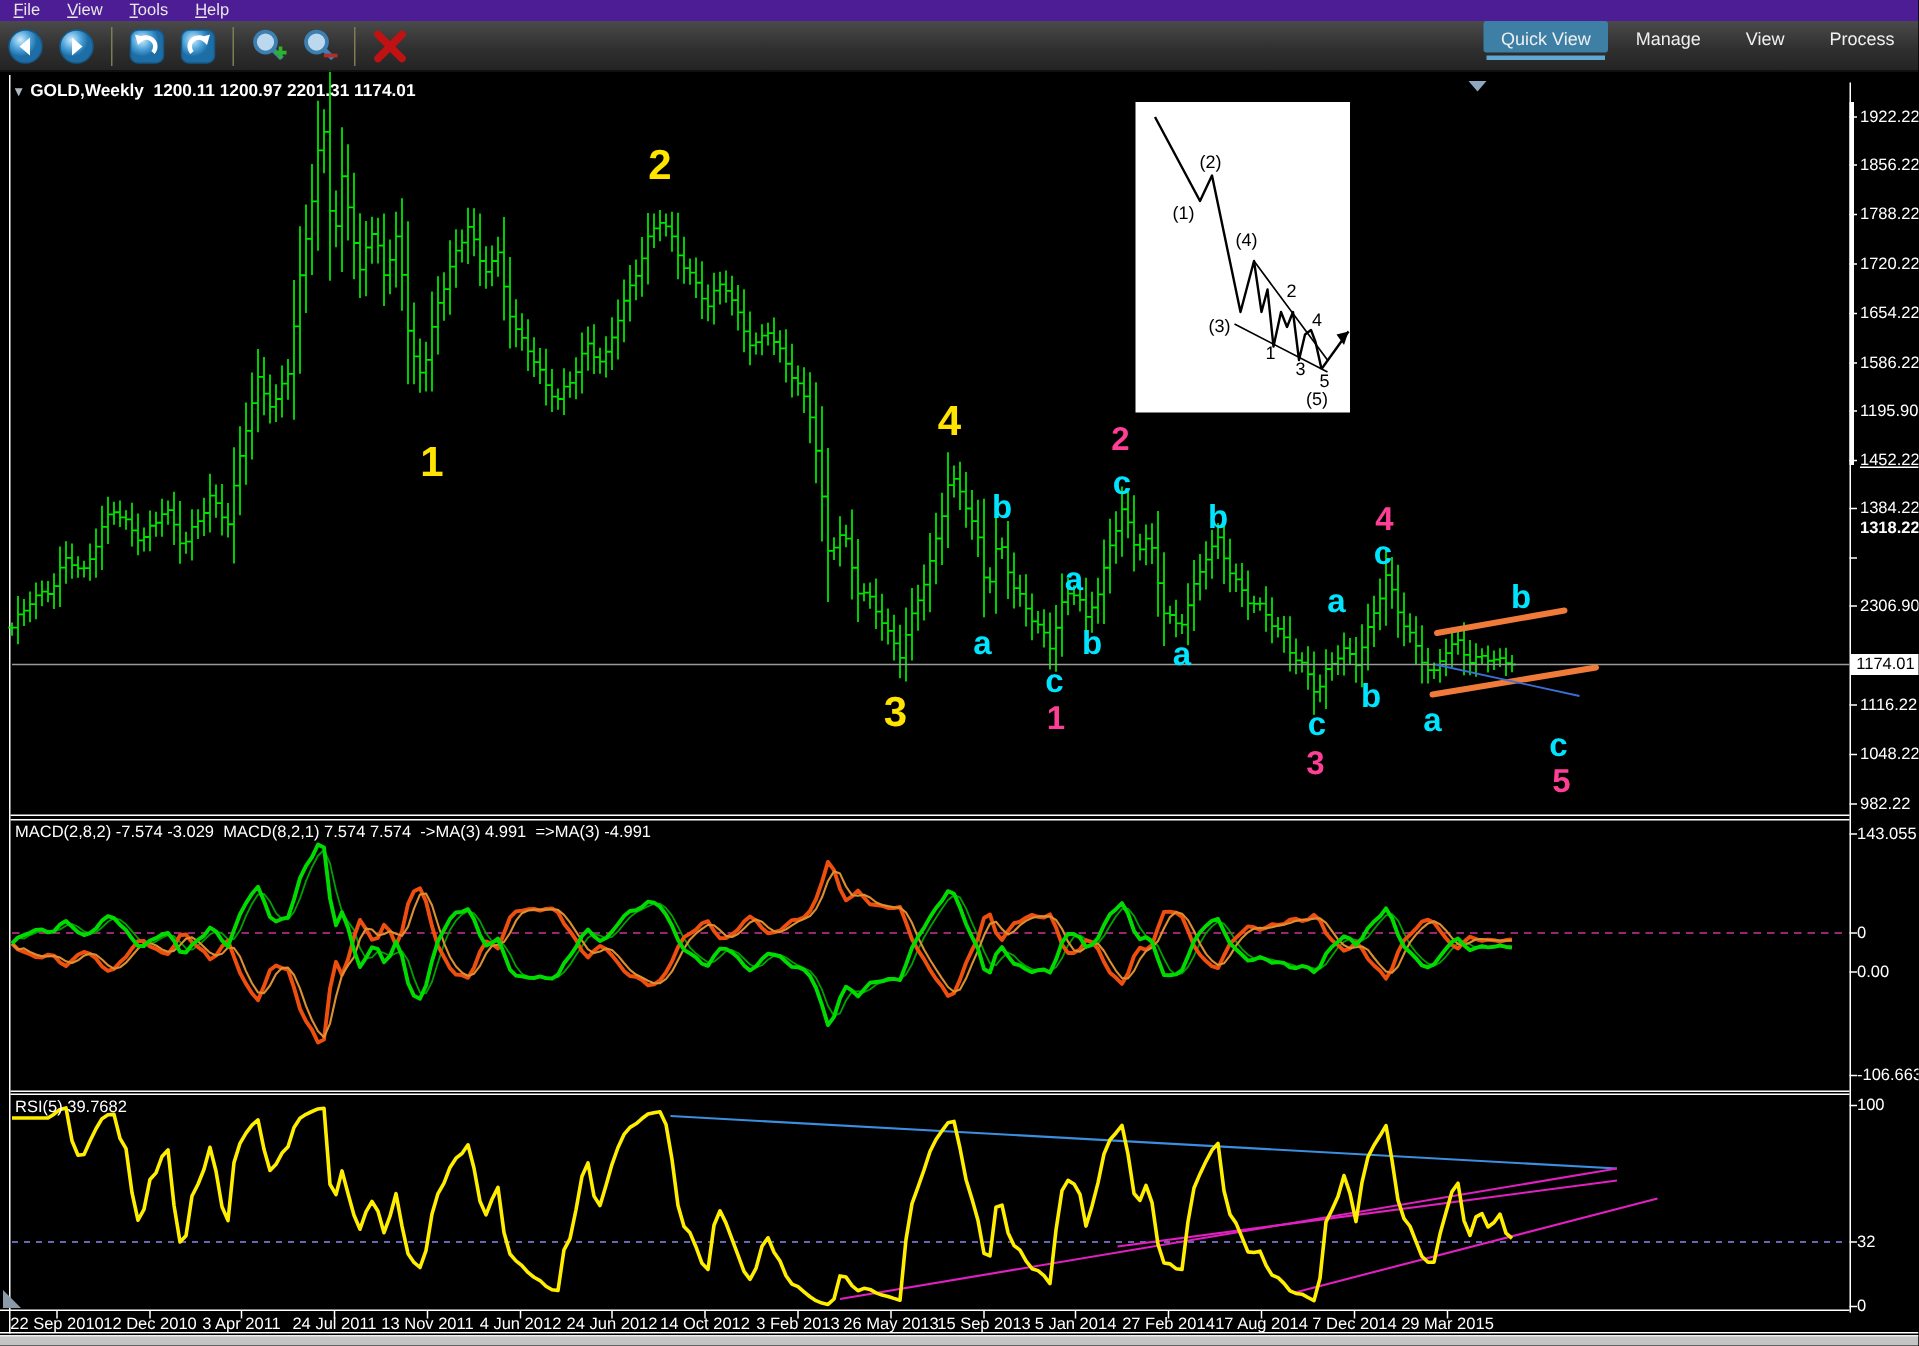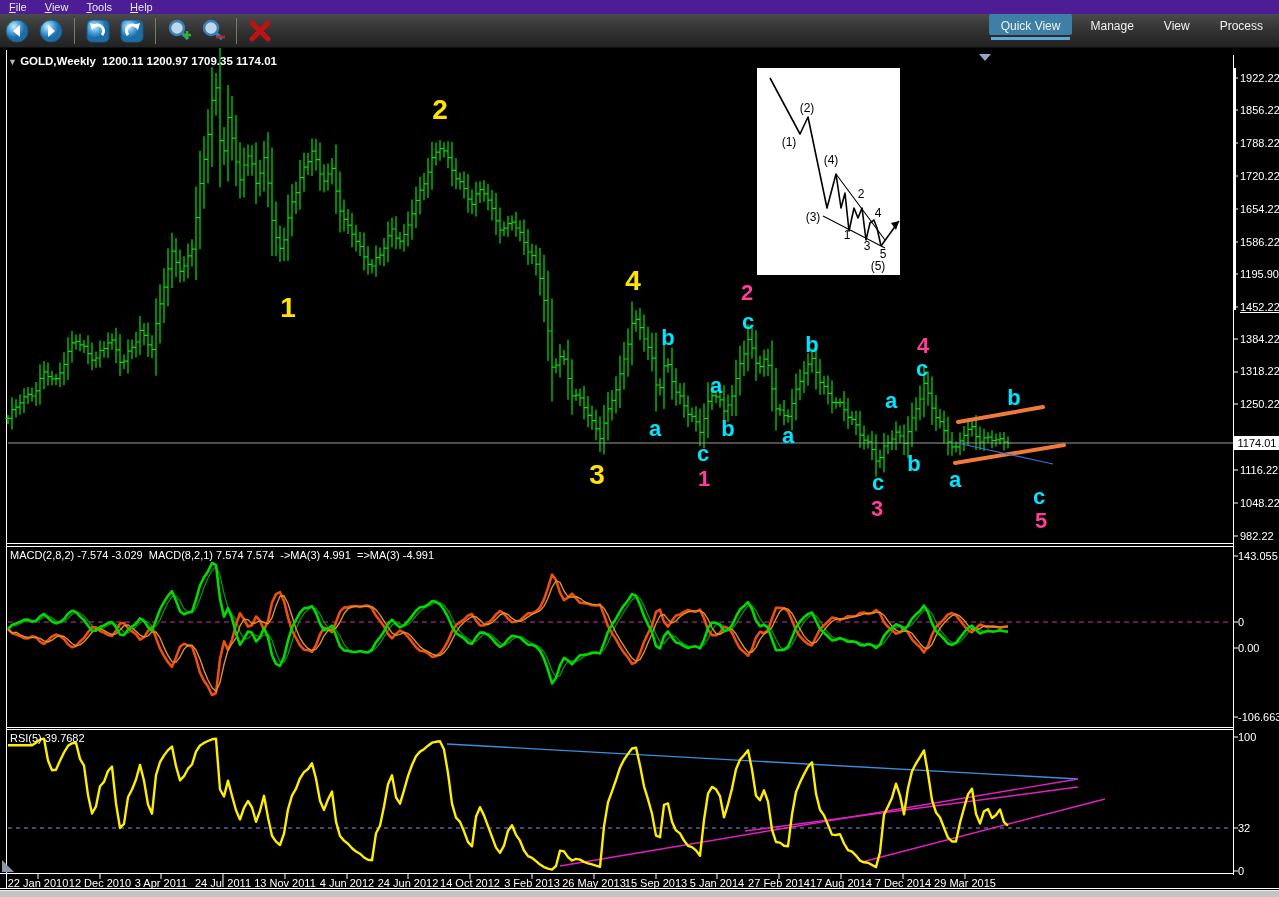--- a/index.html
+++ b/index.html
@@ -187,51 +187,51 @@
       <text x="56" y="153" fill="#000" font-size="12px" text-anchor="middle" font-family="&quot;Liberation Sans&quot;,sans-serif">(3)</text>
       <text x="104" y="130" fill="#000" font-size="12px" text-anchor="middle" font-family="&quot;Liberation Sans&quot;,sans-serif">2</text>
       <text x="90" y="171" fill="#000" font-size="12px" text-anchor="middle" font-family="&quot;Liberation Sans&quot;,sans-serif">1</text>
       <text x="121" y="149" fill="#000" font-size="12px" text-anchor="middle" font-family="&quot;Liberation Sans&quot;,sans-serif">4</text>
       <text x="110" y="182" fill="#000" font-size="12px" text-anchor="middle" font-family="&quot;Liberation Sans&quot;,sans-serif">3</text>
       <text x="126" y="190" fill="#000" font-size="12px" text-anchor="middle" font-family="&quot;Liberation Sans&quot;,sans-serif">5</text>
       <text x="121" y="202" fill="#000" font-size="12px" text-anchor="middle" font-family="&quot;Liberation Sans&quot;,sans-serif">(5)</text>
     </g>
   </svg>
 
-<div class="chart-title"><span class="tri">▼</span> <span>GOLD,Weekly</span>  <span>1200.11</span> <span>1200.97</span> <span>1709.35</span> <span>1174.01</span></div>
+<div class="chart-title"><span class="tri">▼</span> <span>GOLD,Weekly</span>  <span>1200.11</span> <span>1200.97</span> <span>2201.31</span> <span>1174.01</span></div>
 
 <div class="panel-label" style="left:10px;top:549px;">MACD(2,8,2) -7.574 -3.029  MACD(8,2,1) 7.574 7.574  -&gt;MA(3) 4.991  =&gt;MA(3) -4.991</div>
 <div class="panel-label" style="left:10px;top:732px;">RSI(5) 39.7682</div>
 
 <div class="cur-price">1174.01</div>
 
 <div class="statusbar"></div>
 
 <span class="axis-label" style="left: 1240px; top: 72px;">1922.22</span>
 <span class="axis-label" style="left: 1240px; top: 104px;">1856.22</span>
 <span class="axis-label" style="left: 1240px; top: 137px;">1788.22</span>
 <span class="axis-label" style="left: 1240px; top: 170px;">1720.22</span>
 <span class="axis-label" style="left: 1240px; top: 203px;">1654.22</span>
 <span class="axis-label" style="left: 1240px; top: 236px;">1586.22</span>
 <span class="axis-label" style="left: 1240px; top: 268px;">1195.90</span>
 <span class="axis-label" style="left: 1240px; top: 301px; text-decoration: underline;">1452.22</span>
 <span class="axis-label" style="left: 1240px; top: 333px;">1384.22</span>
-<span class="axis-label" style="left: 1240px; top: 365px;">1318.22</span>
-<span class="axis-label" style="left: 1240px; top: 398px;">1250.22</span>
+<span class="axis-label" style="left: 1240px; top: 346px; font-weight: bold;">1318.22</span>
+<span class="axis-label" style="left: 1240px; top: 398px;">2306.90</span>
 <span class="axis-label" style="left: 1240px; top: 464px;">1116.22</span>
 <span class="axis-label" style="left: 1240px; top: 497px;">1048.22</span>
 <span class="axis-label" style="left: 1240px; top: 530px;">982.22</span>
 <span class="axis-label" style="left: 1238px; top: 550px;">143.055</span>
 <span class="axis-label" style="left: 1238px; top: 616px;">0</span>
 <span class="axis-label" style="left: 1238px; top: 642px;">0.00</span>
 <span class="axis-label" style="left: 1238px; top: 711px;">-106.663</span>
 <span class="axis-label" style="left: 1238px; top: 731px;">100</span>
 <span class="axis-label" style="left: 1238px; top: 822px;">32</span>
 <span class="axis-label" style="left: 1238px; top: 865px;">0</span>
-<span class="date-label" style="left: 38px;">22 Jan 2010</span>
+<span class="date-label" style="left: 38px;">22 Sep 2010</span>
 <span class="date-label" style="left: 100px;">12 Dec 2010</span>
 <span class="date-label" style="left: 161px;">3 Apr 2011</span>
 <span class="date-label" style="left: 223px;">24 Jul 2011</span>
 <span class="date-label" style="left: 285px;">13 Nov 2011</span>
 <span class="date-label" style="left: 347px;">4 Jun 2012</span>
 <span class="date-label" style="left: 408px;">24 Jun 2012</span>
 <span class="date-label" style="left: 470px;">14 Oct 2012</span>
 <span class="date-label" style="left: 532px;">3 Feb 2013</span>
 <span class="date-label" style="left: 594px;">26 May 2013</span>
 <span class="date-label" style="left: 656px;">15 Sep 2013</span>

